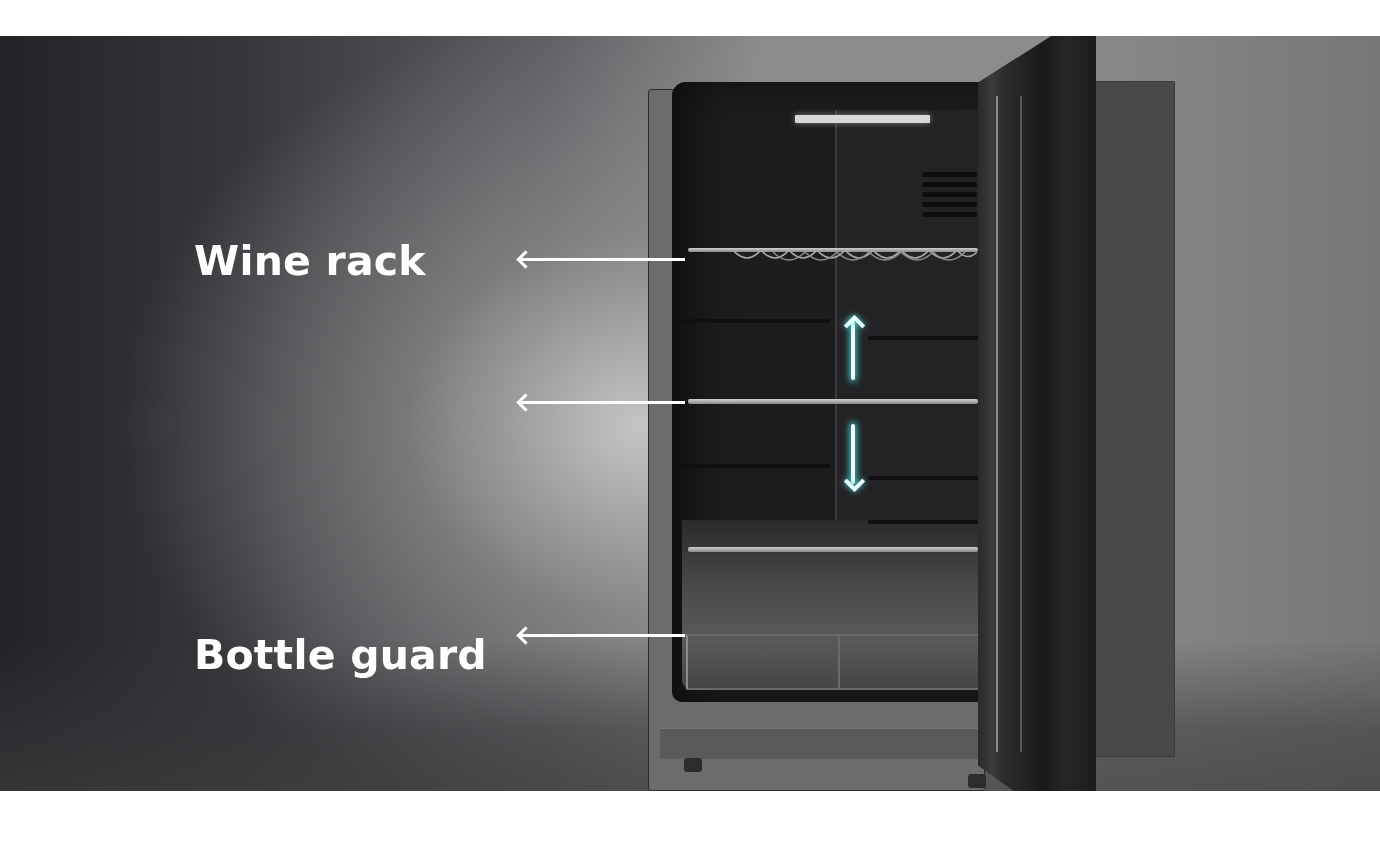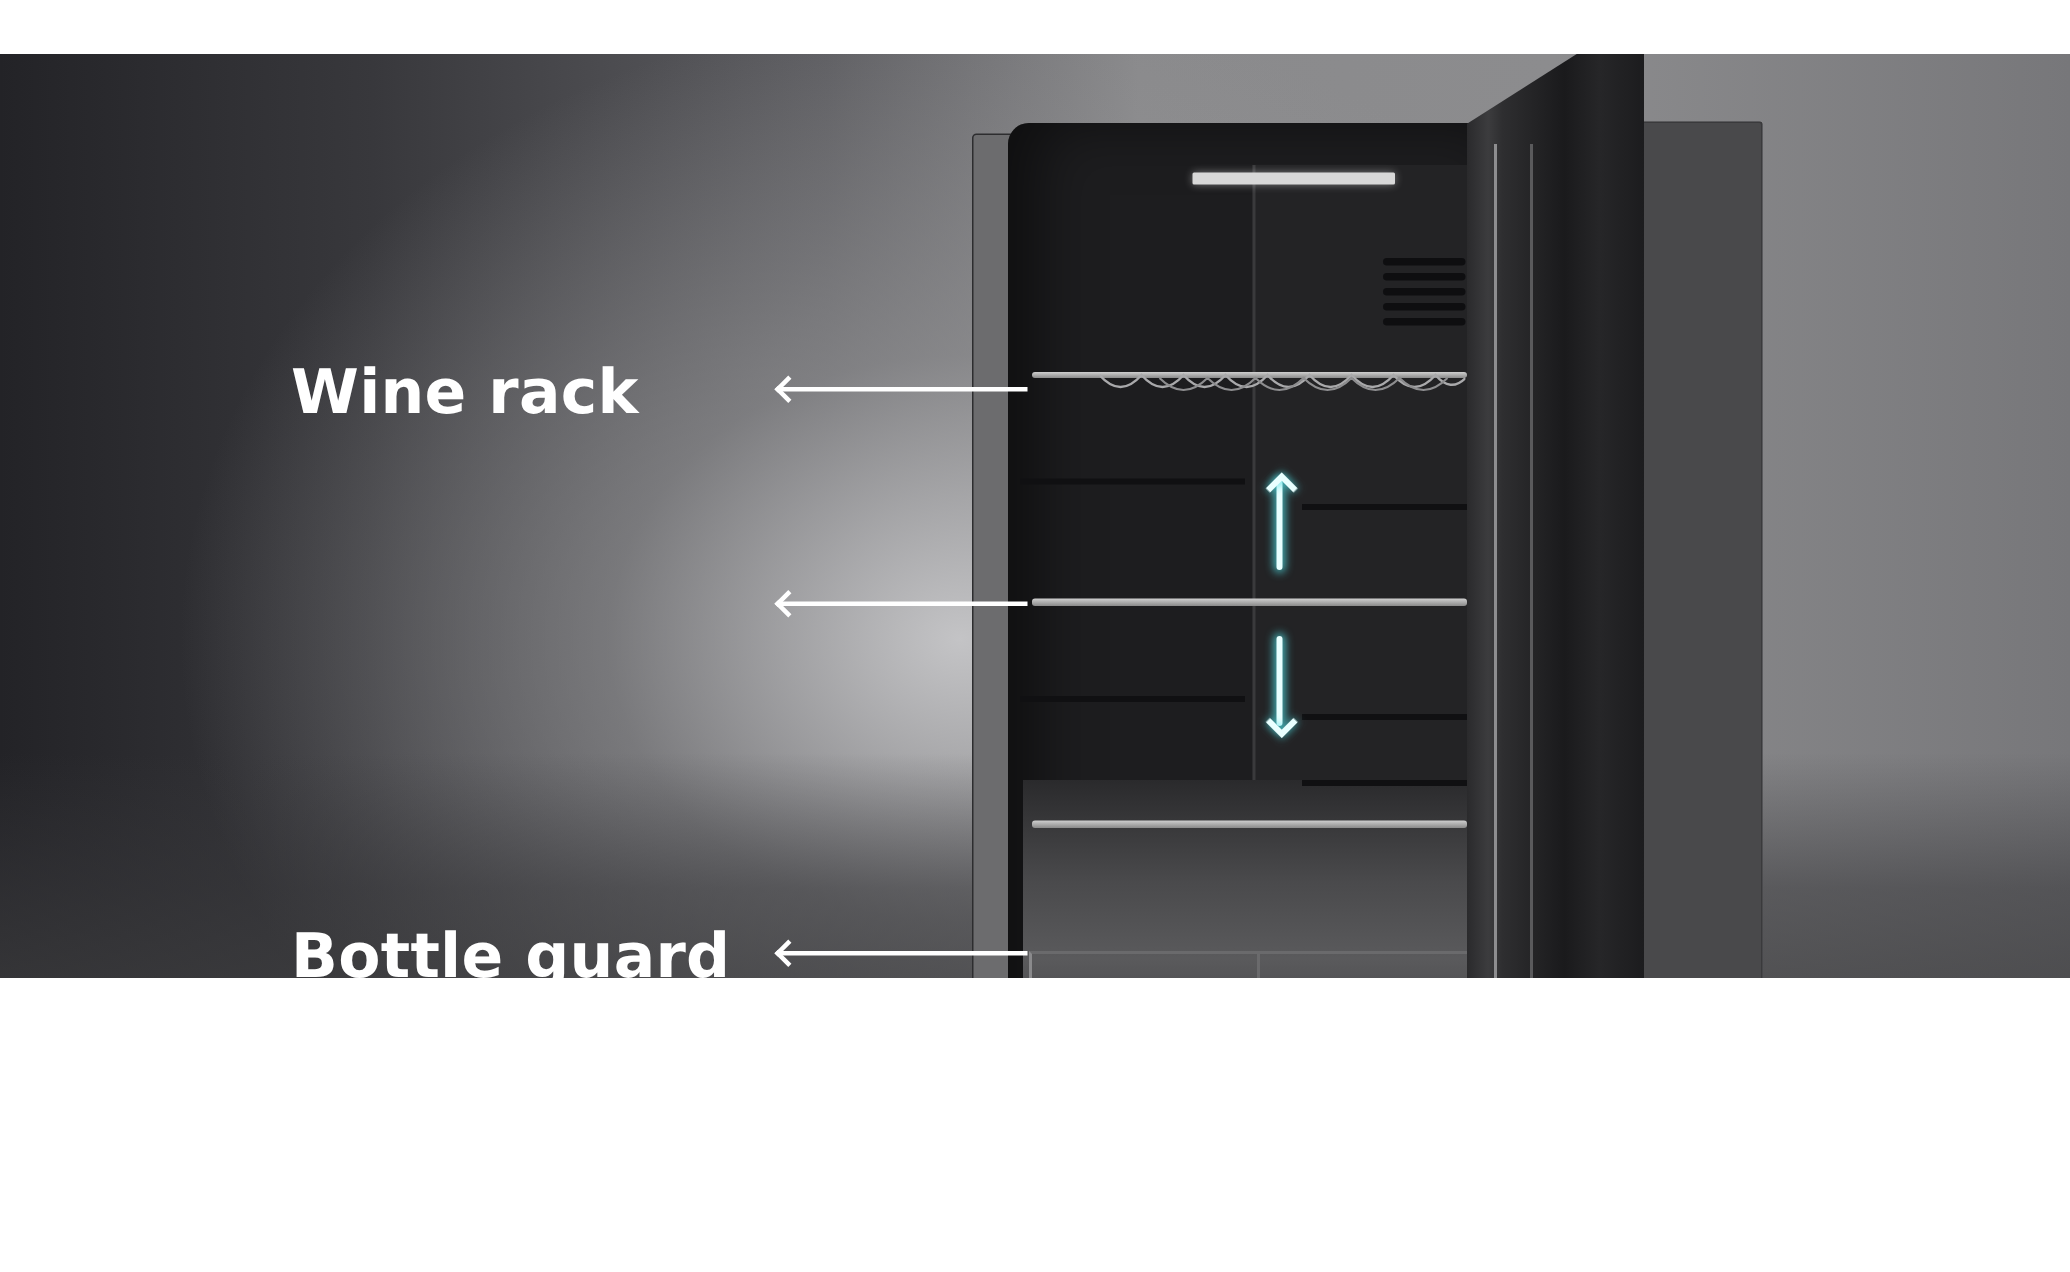--- a/index.html
+++ b/index.html
@@ -1,17 +1,17 @@
 <!DOCTYPE html>
 <html><head>
 <meta charset="utf-8">
 <style>
   html, body { margin:0; padding:0; }
   body { width:1380px; height:848px; background:#ffffff; position:relative; overflow:hidden; font-family:"DejaVu Sans", sans-serif; }
-  .stage { position:absolute; left:0; top:36px; width:1380px; height:616px; overflow:hidden;
+  .stage { position:absolute; left:0; top:36px; width:1380px; height:755px; overflow:hidden;
     background:
       radial-gradient(ellipse 520px 420px at 640px 390px, rgba(200,200,202,0.95) 0%, rgba(150,150,152,0.6) 45%, rgba(90,90,94,0) 100%),
       linear-gradient(90deg, #232327 0%, #38383c 18%, #5e5e62 40%, #8a8a8c 55%, #8c8c8e 75%, #77777a 100%);
   }
   .floor { position:absolute; left:0; right:0; bottom:0; height:150px;
     background: linear-gradient(180deg, rgba(60,60,62,0) 0%, rgba(55,55,58,0.55) 60%, rgba(60,60,62,0.7) 100%); }
   .label { position:absolute; color:#ffffff; font-weight:bold; font-size:41px; letter-spacing:0.2px; line-height:1; }
   .arrow { position:absolute; height:3px; background:#ffffff; }
   .arrow::before { content:""; position:absolute; left:0; top:-5px; width:10px; height:10px;
     border-left:3px solid #fff; border-bottom:3px solid #fff; transform:rotate(45deg); transform-origin:center; }
@@ -97,15 +97,15 @@
       <div class="frame-line" style="left:18px"></div>
       <div class="frame-line" style="left:42px; background:#5a5a5c"></div>
     </div>
   </div>
 
   <div class="label" style="left:194px; top:205px">Wine rack</div>
   <div class="arrow" style="left:519px; top:222px; width:166px"></div>
 
   <div class="arrow" style="left:519px; top:365px; width:166px"></div>
 
-  <div class="label" style="left:194px; top:581px">Bottle guard</div>
+  <div class="label" style="left:194px; top:599px">Bottle guard</div>
   <div class="arrow" style="left:519px; top:598px; width:166px"></div>
 </div>
 
 </body></html>

